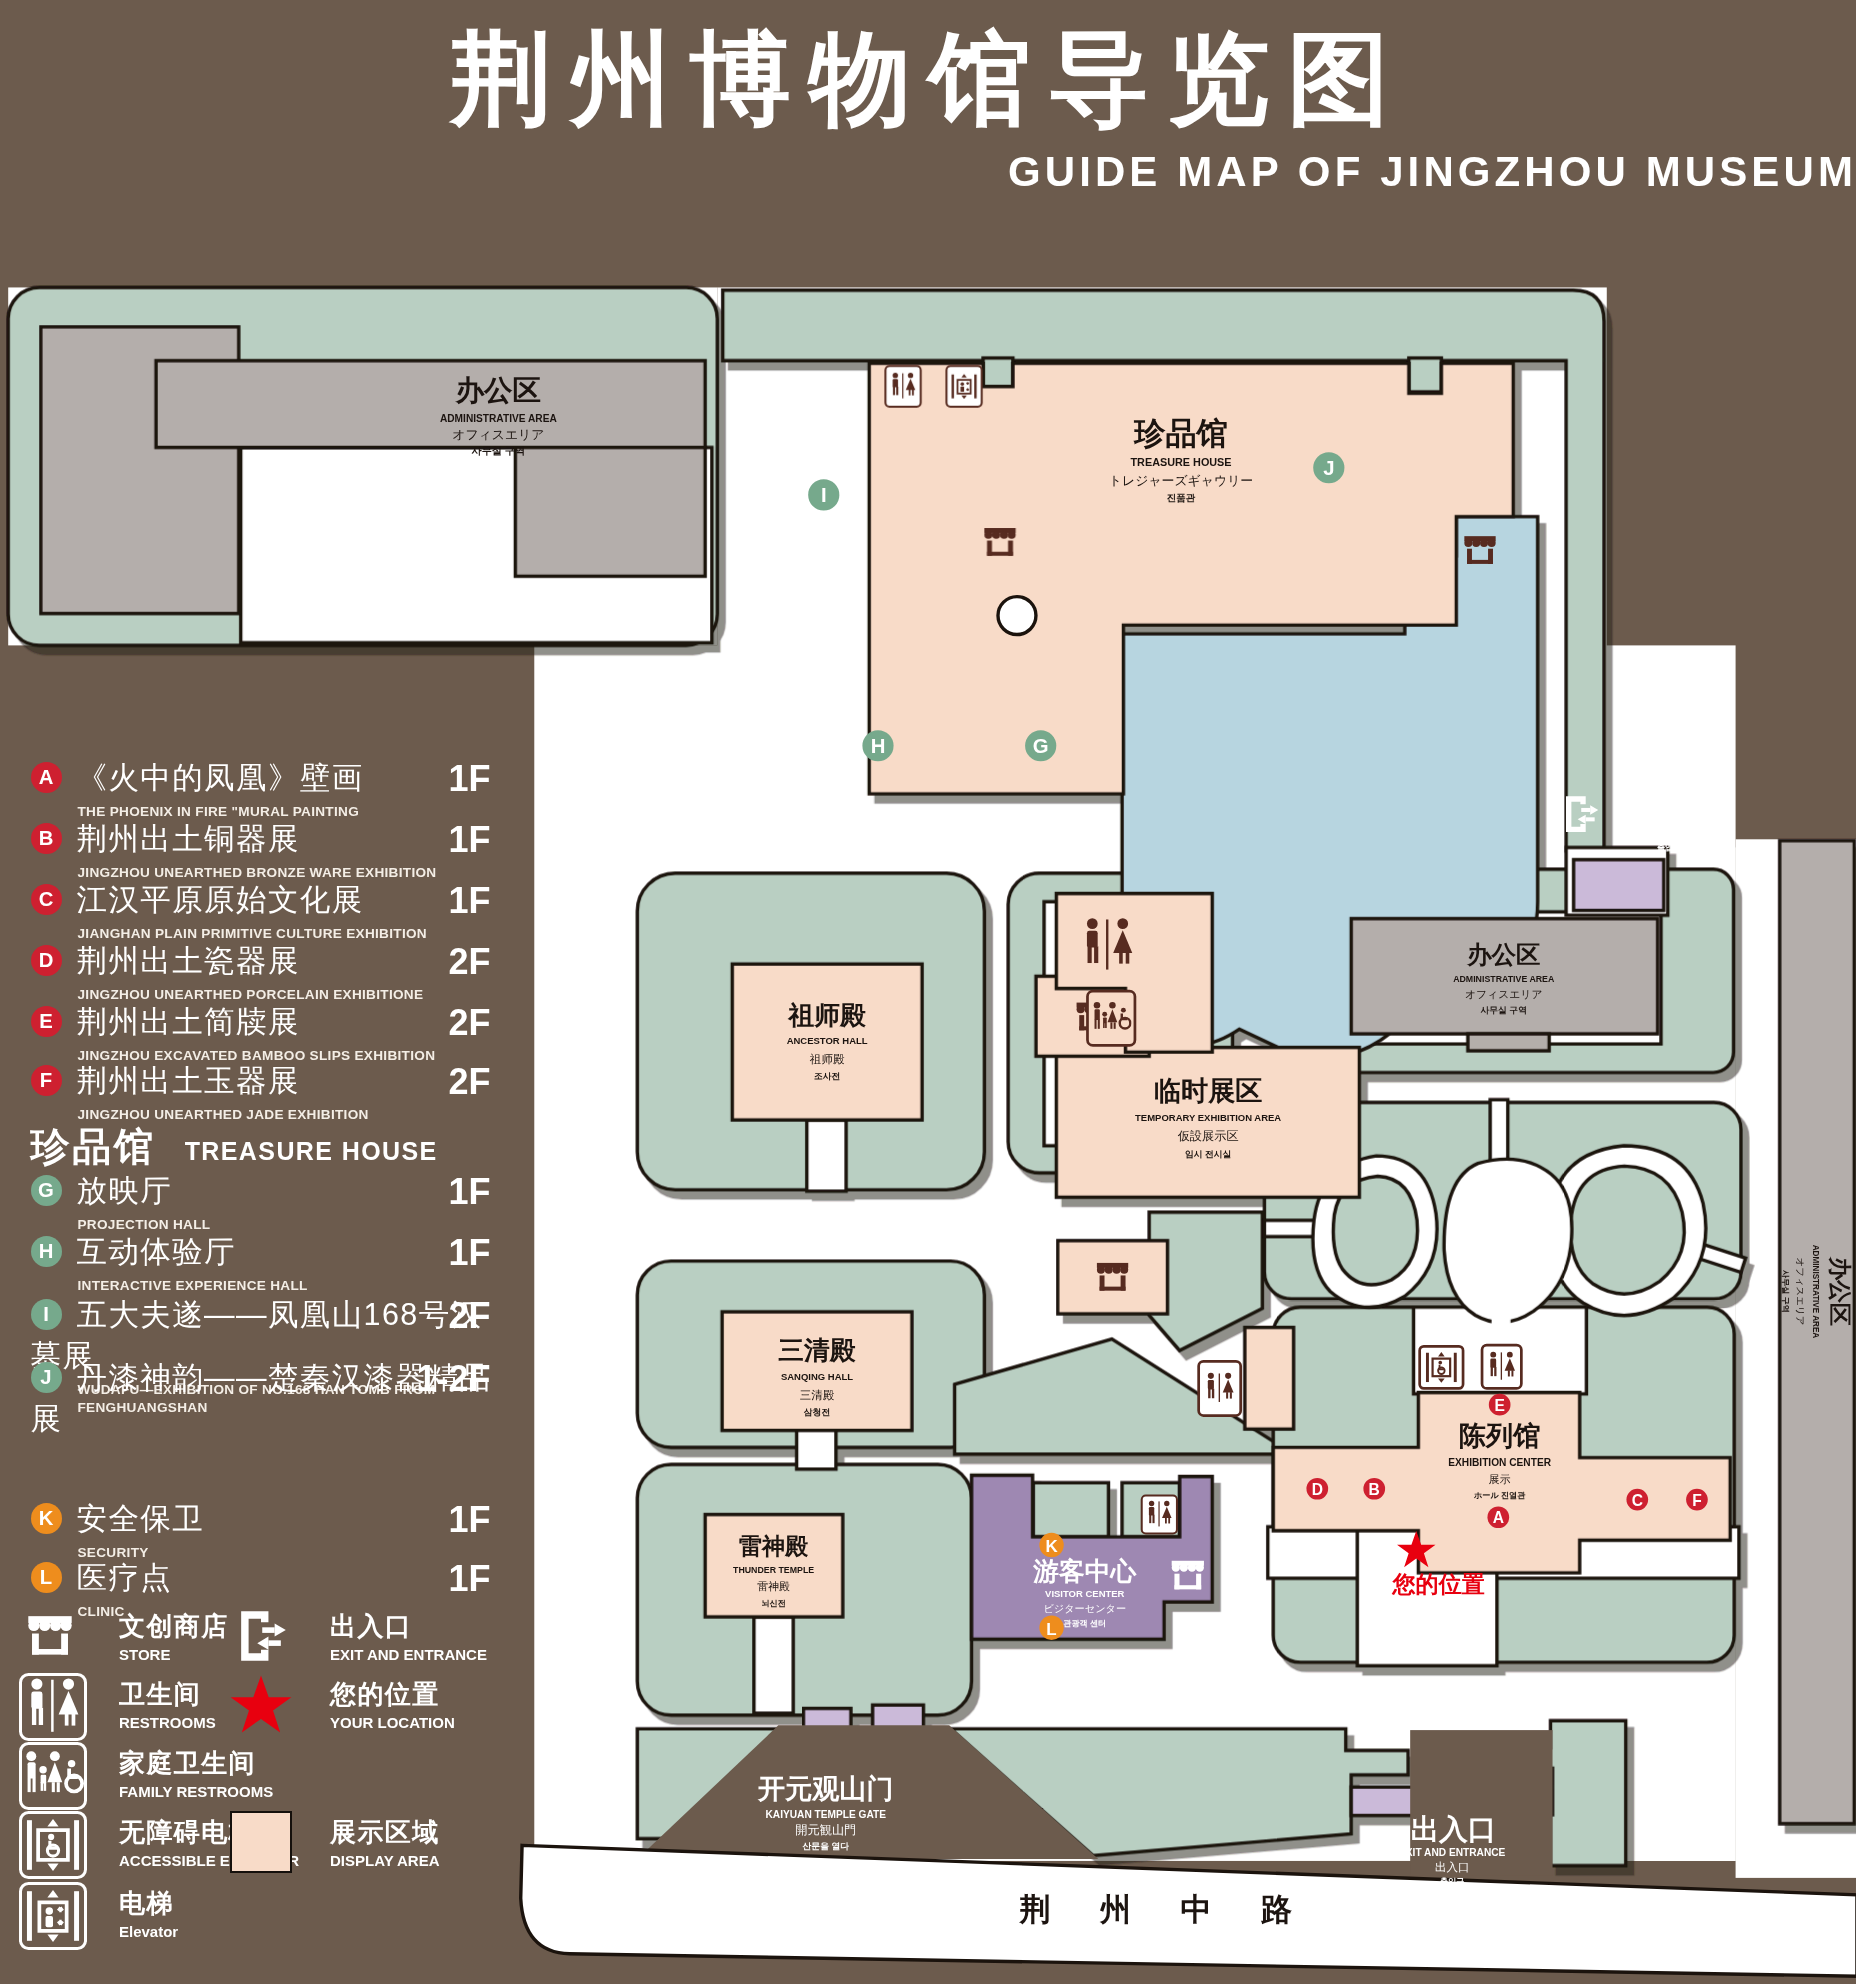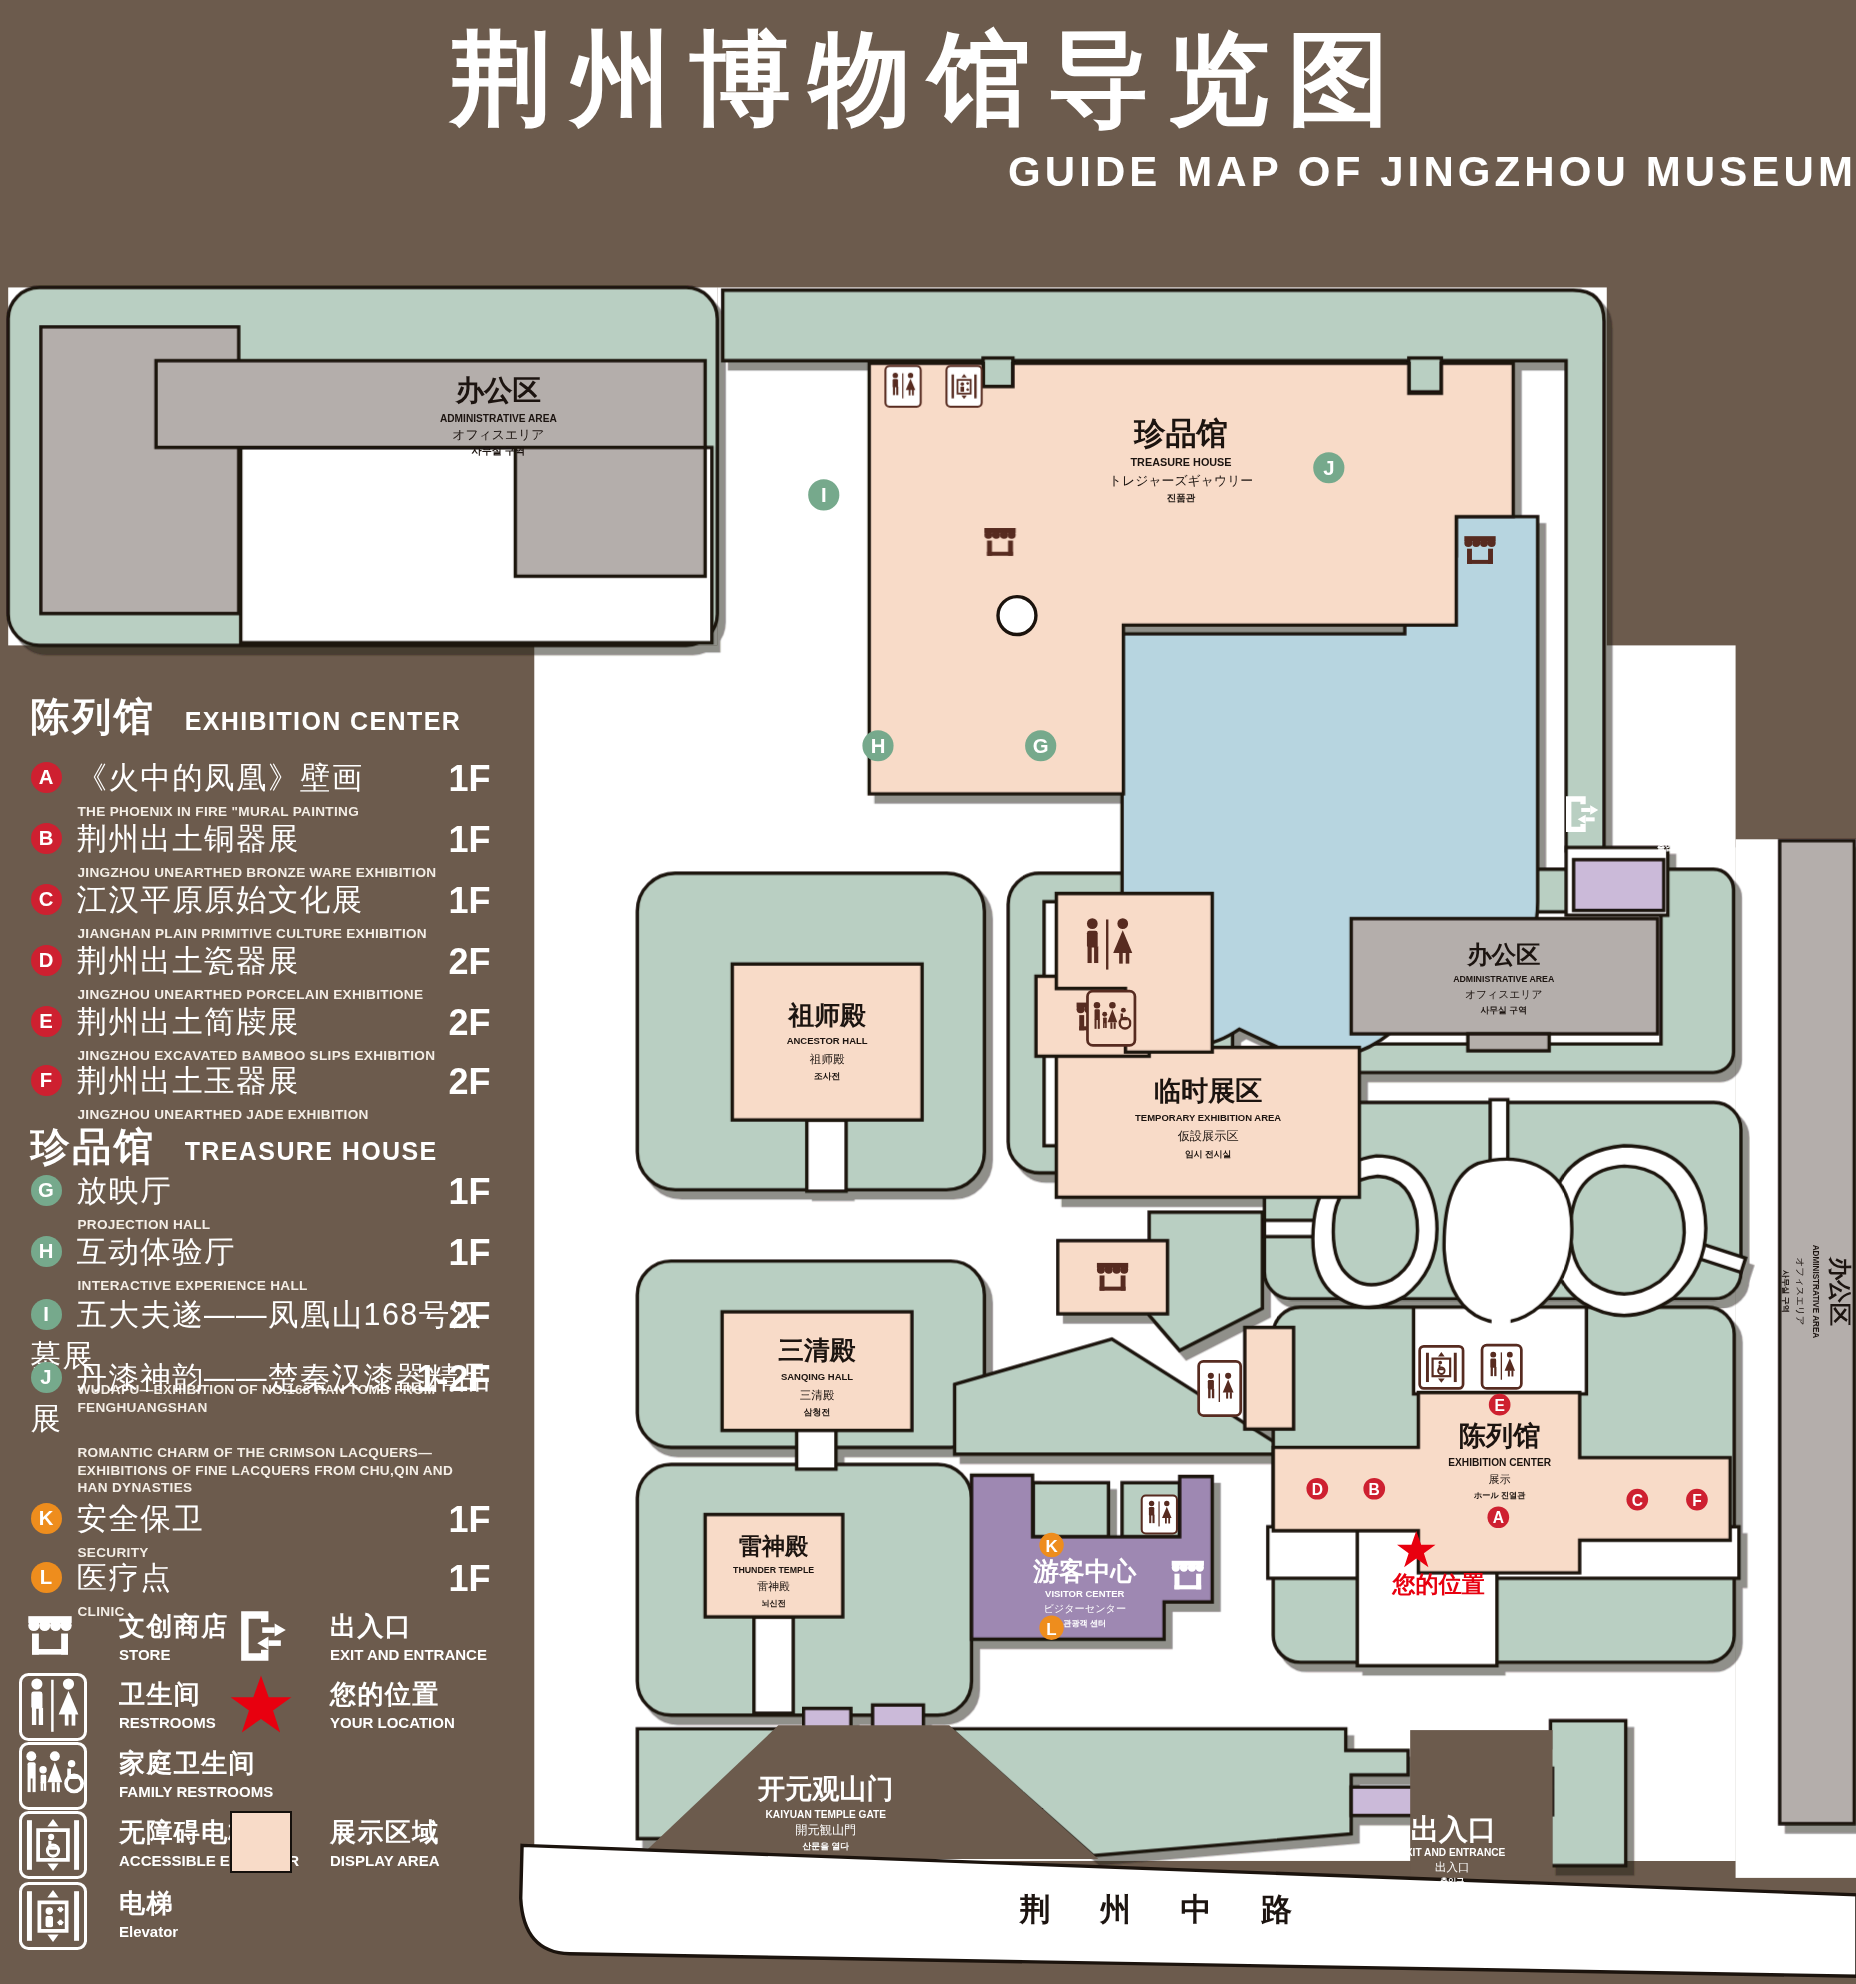--- a/index.html
+++ b/index.html
@@ -389,24 +389,20 @@
     <use href="#icon-star" x="2060" y="2256" width="58" height="58" fill="#e8000f"></use>
     <text x="2122" y="2348" font-size="34" font-weight="800" fill="#e8000f" text-anchor="middle">您的位置</text>
   </g>
 </svg>
 
 <div id="title-cn" class="abs">荆州博物馆导览图</div>
 <div id="title-en" class="abs">GUIDE MAP OF JINGZHOU MUSEUM</div>
 
 <div id="legend" class="abs">
 
-  <div class="lhead" style="top:19px">
-    <span class="hcn">陈列馆</span>
-    <span class="hen">EXHIBITION CENTER</span>
-  </div>
 
   <div class="lrow" style="top:87px">
     <span class="badge red">A</span><span class="cn">《火中的凤凰》壁画</span><span class="fl">1F</span>
     <div class="cap">THE PHOENIX IN FIRE "MURAL PAINTING</div>
   </div>
   <div class="lrow" style="top:148px">
     <span class="badge red">B</span><span class="cn">荆州出土铜器展</span><span class="fl">1F</span>
     <div class="cap">JINGZHOU UNEARTHED BRONZE WARE EXHIBITION</div>
   </div>
   <div class="lrow" style="top:209px">
@@ -438,21 +434,20 @@
   <div class="lrow" style="top:561px">
     <span class="badge grn">H</span><span class="cn">互动体验厅</span><span class="fl">1F</span>
     <div class="cap">INTERACTIVE EXPERIENCE HALL</div>
   </div>
   <div class="lrow" style="top:624px">
     <span class="badge grn">I</span><span class="cn">五大夫遂——凤凰山168号汉墓展</span><span class="fl">2F</span>
     <div class="cap">WUDAFU—EXHIBITION OF NO.168 HAN TOMB FROM FENGHUANGSHAN</div>
   </div>
   <div class="lrow" style="top:687px">
     <span class="badge grn">J</span><span class="cn">丹漆神韵——楚秦汉漆器精品展</span><span class="fl">1-2F</span>
-    <div class="cap">ROMANTIC CHARM OF THE CRIMSON LACQUERS—EXHIBITIONS OF FINE LACQUERS FROM CHU,QIN AND HAN DYNASTIES</div>
   </div>
 
 
   <div class="lrow" style="top:828px">
     <span class="badge org">K</span><span class="cn">安全保卫</span><span class="fl">1F</span>
     <div class="cap">SECURITY</div>
   </div>
   <div class="lrow" style="top:887px">
     <span class="badge org">L</span><span class="cn">医疗点</span><span class="fl">1F</span>
     <div class="cap">CLINIC</div>

